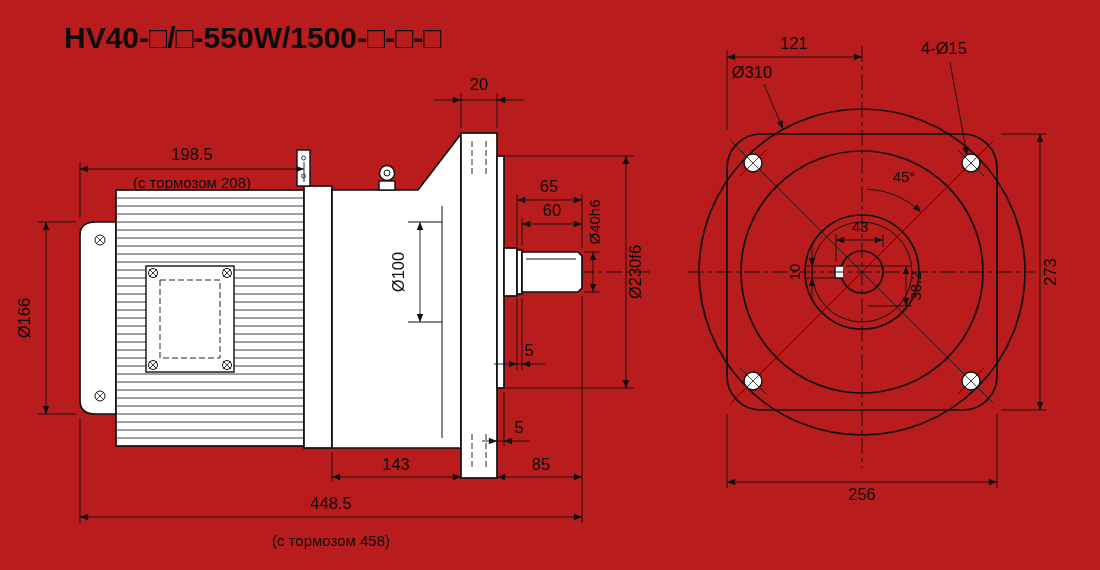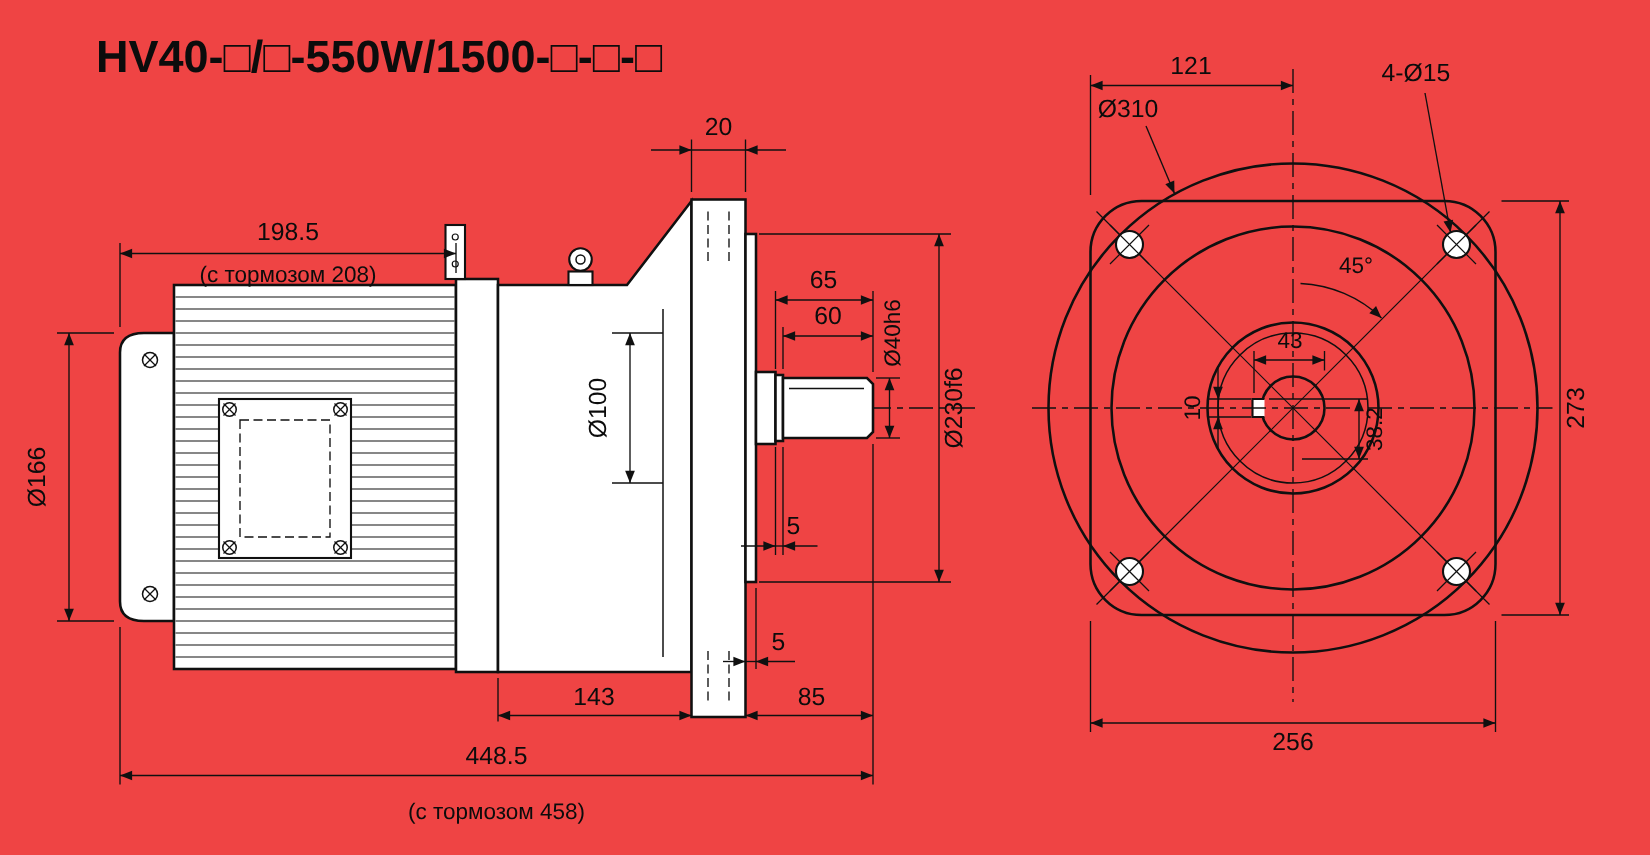--- a/index.html
+++ b/index.html
@@ -1,16 +1,16 @@
 <!DOCTYPE html>
 <html><head>
 <meta charset="utf-8">
 <style>
   html,body{margin:0;padding:0;background:#ffffff;}
-  .page{width:1100px;height:570px;position:relative;background:#ef4444;overflow:hidden;}
+  .page{width:1100px;height:570px;position:relative;background:#b91c1c;overflow:hidden;}
   svg{display:block;}
   text{font-family:"Liberation Sans","DejaVu Sans",sans-serif;fill:#0c0c0c;}
   .title{font-size:30px;font-weight:bold;}
   .dim{font-size:15px;}
   .dim-lg{font-size:16.5px;}
   .note{font-size:15px;}
   .outline{fill:none;stroke:#101010;stroke-width:1.7;}
   .outline-f{fill:#ffffff;stroke:#101010;stroke-width:1.7;}
   .mid{fill:#ffffff;stroke:#101010;stroke-width:1.4;}
   .thin{fill:none;stroke:#101010;stroke-width:1;}

